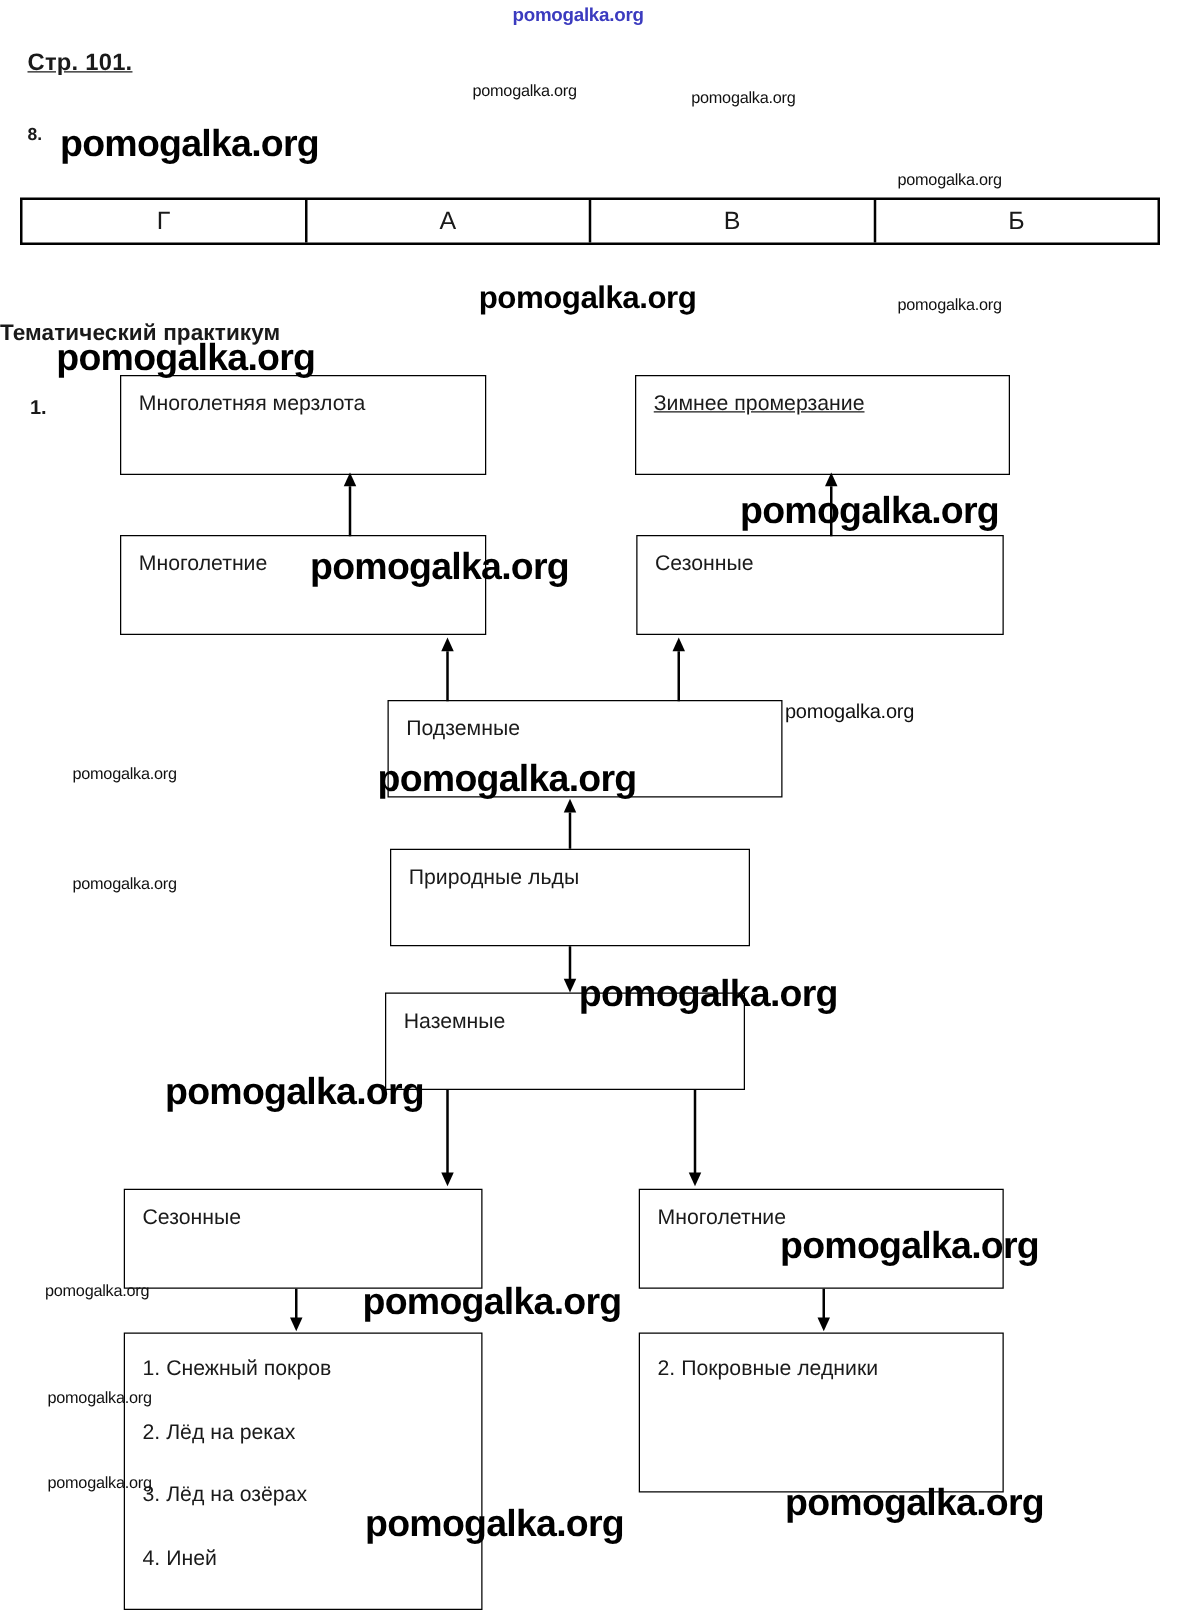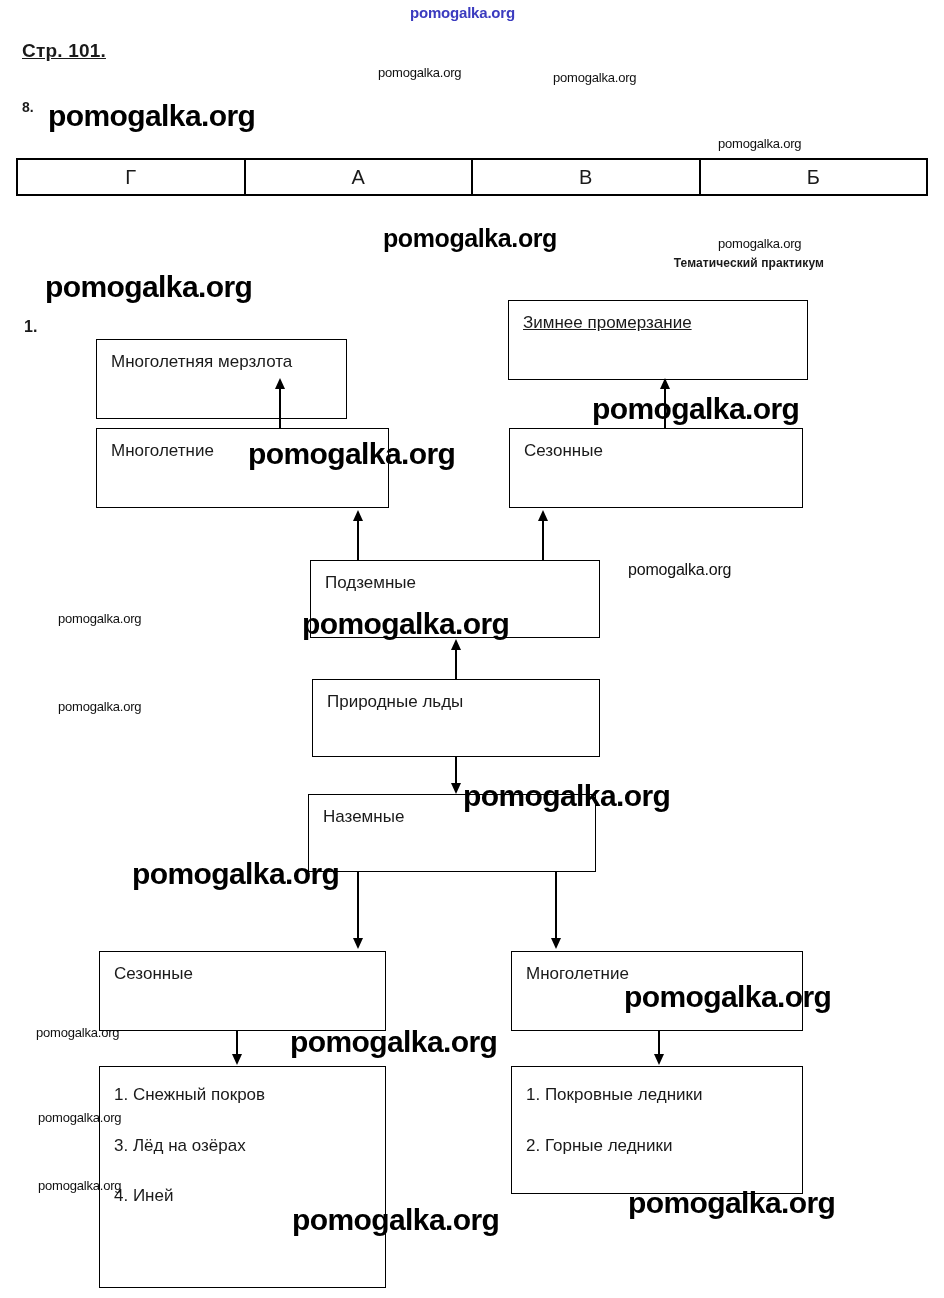--- a/index.html
+++ b/index.html
@@ -32,22 +32,22 @@
   }
   .task-num {
     left: 22px; top: 100px;
     font-size: 14px;
     font-weight: bold;
     line-height: 1;
   }
   .section-title {
     left: 0; top: 256px;
     width: 824px;
-    text-align: right;
-    font-size: 12px;
+    text-align: left;
+    font-size: 18px;
     font-weight: bold;
     letter-spacing: 0.1px;
   }
   .item-num {
     left: 24px; top: 318px;
     font-size: 16px;
     font-weight: bold;
   }
 
   
@@ -144,37 +144,37 @@
   <div class="abs answer-table">
     <div class="answer-cell">Г</div>
     <div class="answer-cell">А</div>
     <div class="answer-cell">В</div>
     <div class="answer-cell">Б</div>
   </div>
 
   <div class="abs section-title">Тематический практикум</div>
   <div class="abs item-num">1.</div>
 
-  <div class="abs dbox" style="left:96px; top:300px; width:251px; height:80px;margin-top:39px;">
+  <div class="abs dbox" style="left:96px; top:300px; width:293px; height:80px;">
     <span class="line">Многолетняя мерзлота</span>
   </div>
 
   <div class="abs dbox" style="left:508px; top:300px; width:300px; height:80px;text-decoration:underline;">
     <span class="line">Зимнее промерзание</span>
   </div>
 
   <div class="abs dbox" style="left:96px; top:428px; width:293px; height:80px;">
     <span class="line">Многолетние</span>
   </div>
 
   <div class="abs dbox" style="left:509px; top:428px; width:294px; height:80px;">
     <span class="line">Сезонные</span>
   </div>
 
-  <div class="abs dbox" style="left:310px; top:560px; width:290px; height:78px;">
+  <div class="abs dbox" style="left:310px; top:560px; width:316px; height:78px;">
     <span class="line">Подземные</span>
   </div>
 
   <div class="abs dbox" style="left:308px; top:794px; width:288px; height:78px;">
     <span class="line">Наземные</span>
   </div>
 
   <div class="abs dbox" style="left:312px; top:679px; width:288px; height:78px;">
     <span class="line">Природные льды</span>
   </div>
@@ -182,27 +182,27 @@
   <div class="abs dbox" style="left:99px; top:951px; width:287px; height:80px;">
     <span class="line">Сезонные</span>
   </div>
 
   <div class="abs dbox" style="left:511px; top:951px; width:292px; height:80px;">
     <span class="line">Многолетние</span>
   </div>
 
   <div class="abs dbox list" style="left:99px; top:1066px; width:287px; height:222px;">
     <span class="line">1. Снежный покров</span>
+    <span class="line">2. Лёд на реках</span>
     <span class="line">3. Лёд на озёрах</span>
     <span class="line">4. Иней</span>
   </div>
 
   <div class="abs dbox list" style="left:511px; top:1066px; width:292px; height:128px;">
-    <span class="line">1. Покровные ледники</span>
-    <span class="line">2. Горные ледники</span>
+    <span class="line">2. Покровные ледники</span>
   </div>
 
   <div class="abs arrow-stem" style="left:279px; top:389px; height:40px;"></div>
   <div class="abs arrow-head up" style="left:275px; top:378px;"></div>
 
   <div class="abs arrow-stem" style="left:664px; top:389px; height:40px;"></div>
   <div class="abs arrow-head up" style="left:660px; top:378px;"></div>
 
   <div class="abs arrow-stem" style="left:357px; top:521px; height:40px;"></div>
   <div class="abs arrow-head up" style="left:353px; top:510px;"></div>

